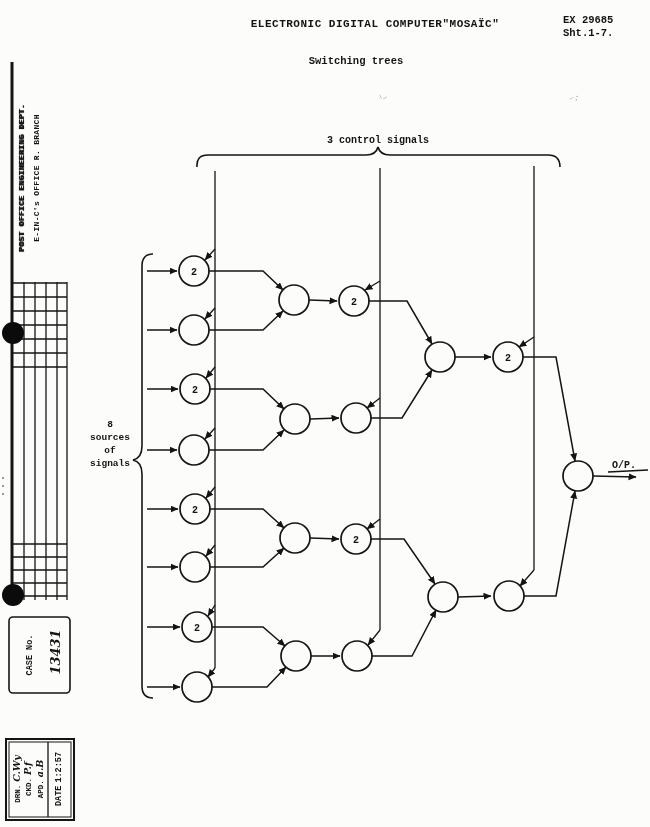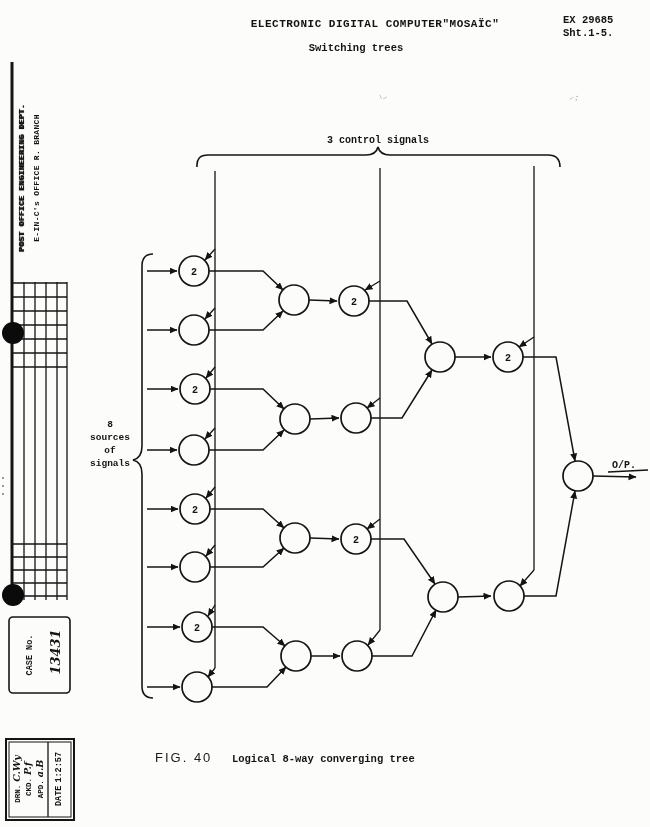--- a/index.html
+++ b/index.html
@@ -26,24 +26,24 @@
   .caption-text{font-size:10.5px;font-weight:bold;}
   svg text{font-family:"Liberation Mono","DejaVu Sans Mono",monospace;font-weight:bold;fill:#141414;}
   .speck{position:absolute;color:#9a9a9a;font-size:9px;transform:rotate(15deg);}
 </style>
 </head>
 <body>
 
 <div class="page">
 
   <div class="abs tw title" style="left:375px;top:18px;transform:translateX(-50%);">ELECTRONIC DIGITAL COMPUTER"MOSAÏC"</div>
-  <div class="abs tw subtitle" style="left:356px;top:42px;transform:translateX(-50%);">Switching trees</div>
+  <div class="abs tw subtitle" style="left:356px;top:55px;transform:translateX(-50%);">Switching trees</div>
   <div class="abs tw docref" style="left:563px;top:14px;">
     <div>EX 29685</div>
-    <div>Sht.1-5.</div>
+    <div>Sht.1-7.</div>
   </div>
 
   <div class="abs rot tw deptline smudge1" style="left:21px;top:178px;">POST OFFICE ENGINEERING DEPT.</div>
   <div class="abs rot tw deptline" style="left:36px;top:178px;">E-IN-C's OFFICE  R. BRANCH</div>
 
   <div class="abs rot tw caselabel" style="left:30px;top:655px;">CASE No.</div>
   <div class="abs rot casenum" style="left:55px;top:652px;">13431</div>
 
   <div class="abs rot stamp-row" style="left:16px;top:779px;">
     <span class="stamp-label">DRN.</span>
@@ -55,24 +55,20 @@
   </div>
   <div class="abs rot stamp-row" style="left:39px;top:779px;">
     <span class="stamp-label">APD.</span>
     <span class="stamp-sig">a.B</span>
   </div>
   <div class="abs rot stamp-row" style="left:59px;top:779px;">
     <span class="stamp-date">DATE</span>
     <span class="stamp-date">1:2:57</span>
   </div>
 
-  <div class="abs" style="left:155px;top:749px;">
-    <span class="caption-fig">FIG. 40</span>
-    <span class="caption-text" style="margin-left:10px;">Logical 8-way converging tree</span>
-  </div>
 
   <div class="speck" style="left:378px;top:92px;">⸌⸍</div>
   <div class="speck" style="left:570px;top:90px;">⸝:</div>
 
   <svg width="650" height="827" viewBox="0 0 650 827" style="position:absolute;left:0;top:0;">
     <defs>
       <marker id="ah" markerWidth="10" markerHeight="9" refX="7.5" refY="3.5" orient="auto" markerUnits="userSpaceOnUse">
         <path d="M0,0 L8,3.5 L0,7 z" fill="#141414"></path>
       </marker>
     </defs>

